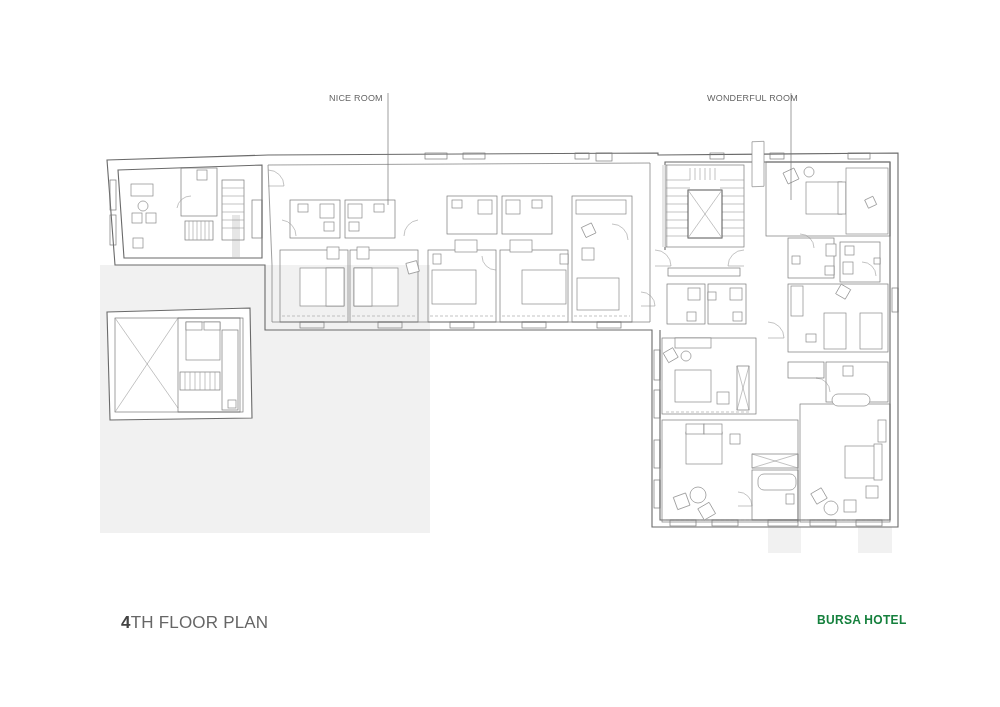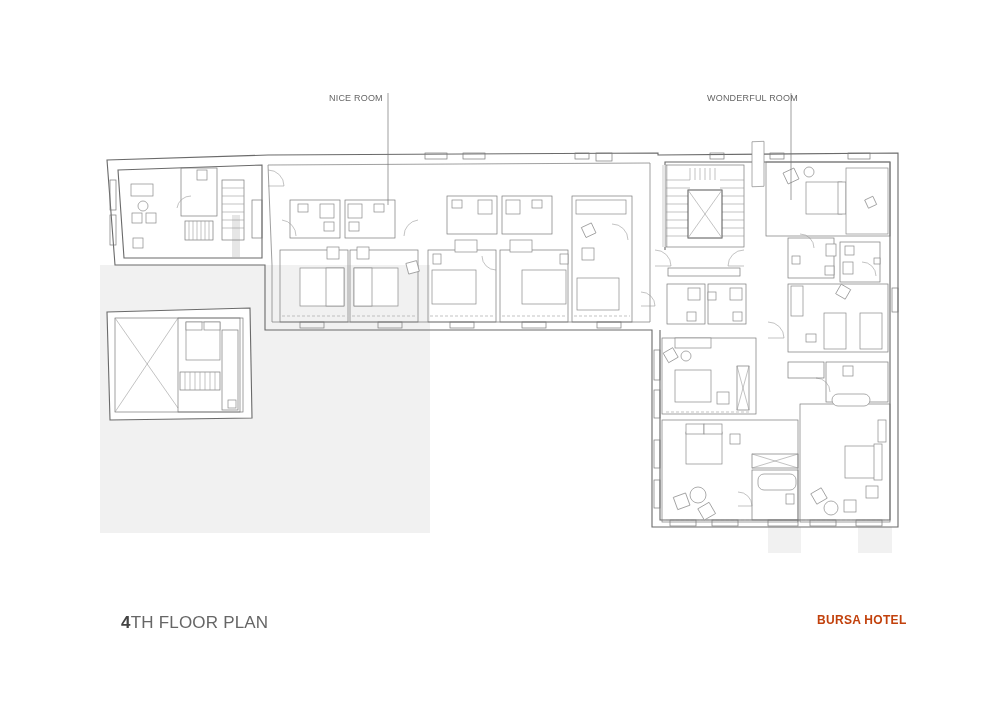--- a/index.html
+++ b/index.html
@@ -2,21 +2,21 @@
 <html><head>
 <meta charset="utf-8">
 <style>
   html, body { margin: 0; padding: 0; background: #ffffff; }
   body { width: 1000px; height: 707px; position: relative; overflow: hidden; font-family: "Liberation Sans", sans-serif; }
   #plan { position: absolute; left: 0; top: 0; width: 1000px; height: 707px; }
   .label { position: absolute; color: #555; font-family: "Liberation Sans", sans-serif; letter-spacing: 0.2px; }
   .callout { font-size: 9px; color: #666; }
   .title-left { left: 100px; top: 613px; font-size: 17px; color: #666; margin-left: 21px; }
   .title-left b { color: #444; font-weight: bold; }
-  .title-right { left: 817px; top: 613px; font-size: 12px; color: #c2410c; font-weight: bold; letter-spacing: 0.3px; }
+  .title-right { left: 817px; top: 613px; font-size: 12px; color: #15803d; font-weight: bold; letter-spacing: 0.3px; }
   .w { fill: none; stroke: #6a6a6a; stroke-width: 1.1; }
   .wt { fill: none; stroke: #7a7a7a; stroke-width: 0.7; }
   .f { fill: #fff; stroke: #8a8a8a; stroke-width: 0.7; }
   .d { fill: none; stroke: #9a9a9a; stroke-width: 0.6; }
   .dash { fill: none; stroke: #aaa; stroke-width: 0.7; stroke-dasharray: 3 2; }
   .shade { fill: #f1f1f1; }
   .shadow { fill: #e6e6e6; }
 </style>
 </head>
 <body>

